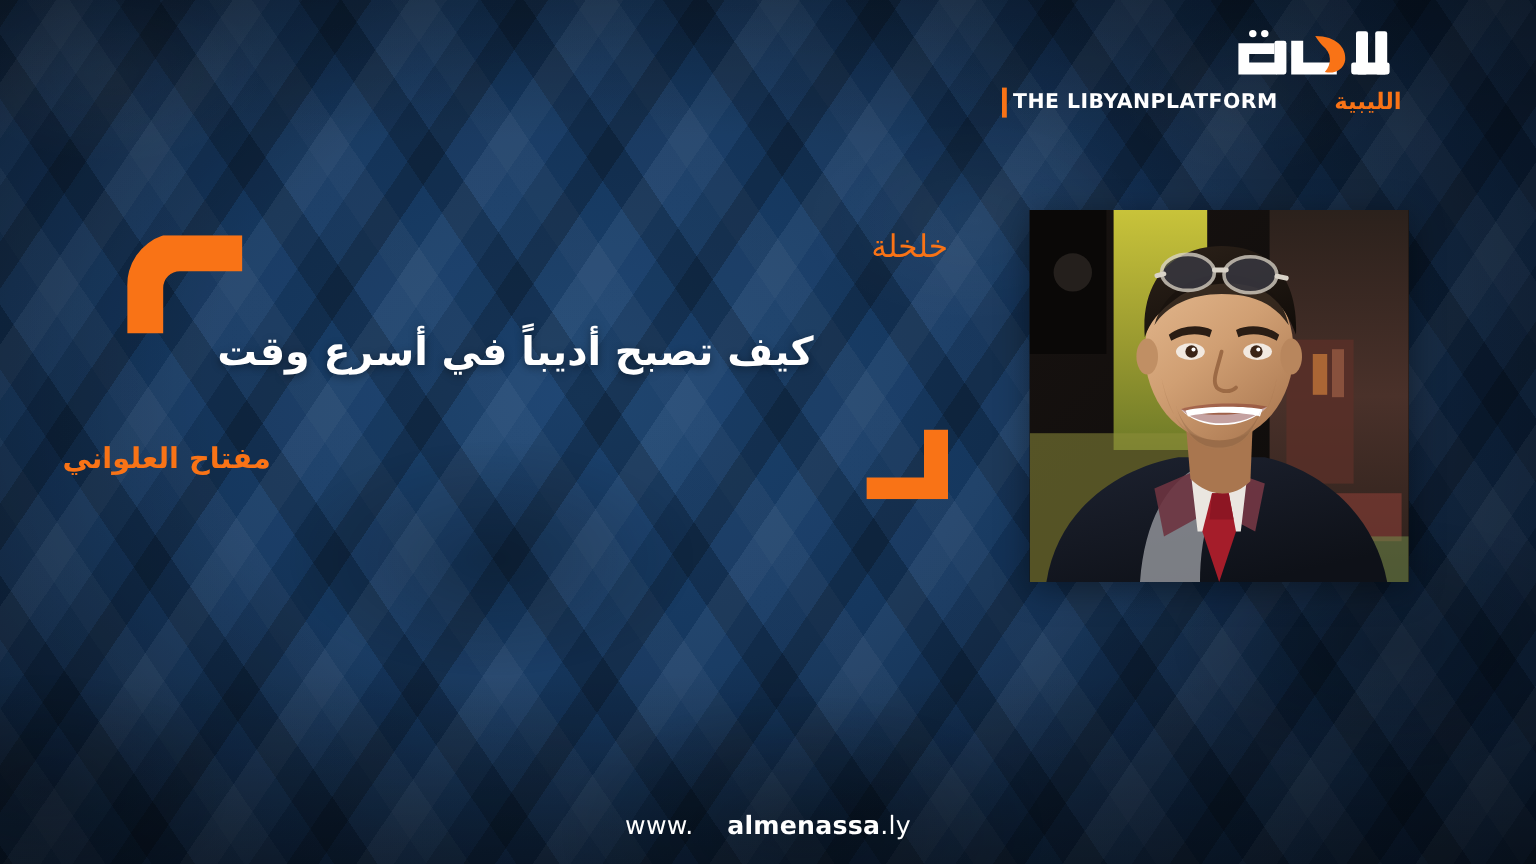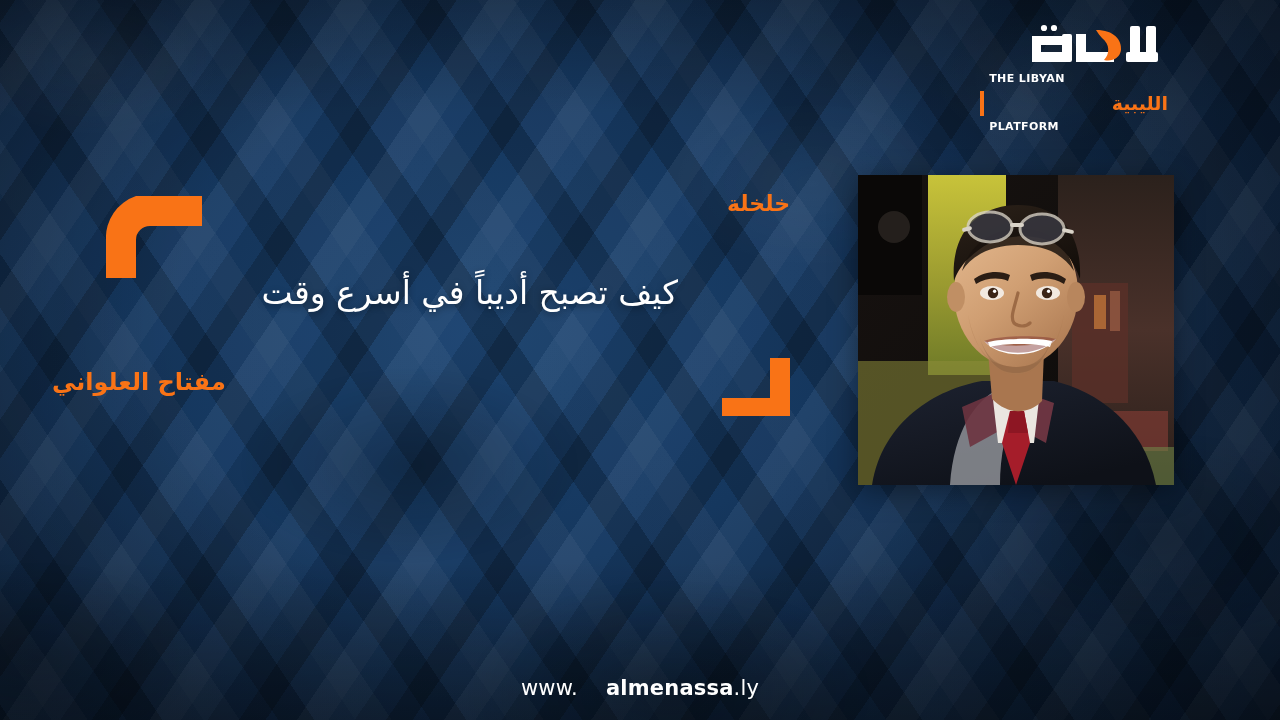--- a/index.html
+++ b/index.html
@@ -95,27 +95,26 @@
     align-items: center;
     gap: 5px;
   }
   .logo-en-bar {
     width: 4px;
     height: 25px;
     background: #f97316;
   }
   .logo-en-lines {
     display: flex;
-    flex-direction: column;
+    flex-direction: row;
     line-height: 1.12;
     color: #ffffff;
-    font-size: 11px;
+    font-size: 17px;
     font-weight: bold;
     letter-spacing: 0.4px;
-    gap: 36px;
   }
   .logo-ar-sub {
     color: #f97316;
     font-size: 19px;
     font-weight: bold;
     direction: rtl;
     line-height: 1;
     margin-left: 40px;
   }
 
@@ -130,34 +129,34 @@
     left: 722px;
     top: 358px;
   }
 
   
   .kicker {
     position: absolute;
     right: 490px;
     top: 191px;
     color: #f97316;
-    font-size: 22px;
-    font-weight: bold;
+    font-size: 26px;
+    font-weight: normal;
     direction: rtl;
     text-align: right;
     line-height: 1.2;
   }
   .headline {
     position: absolute;
     right: 602px;
     top: 272px;
     width: 660px;
     color: #ffffff;
     font-size: 33px;
-    font-weight: normal;
+    font-weight: bold;
     direction: rtl;
     text-align: right;
     line-height: 1.3;
     text-shadow: 0 2px 7px rgba(0,0,0,0.42);
   }
   .author {
     position: absolute;
     left: 52px;
     top: 368px;
     color: #f97316;

